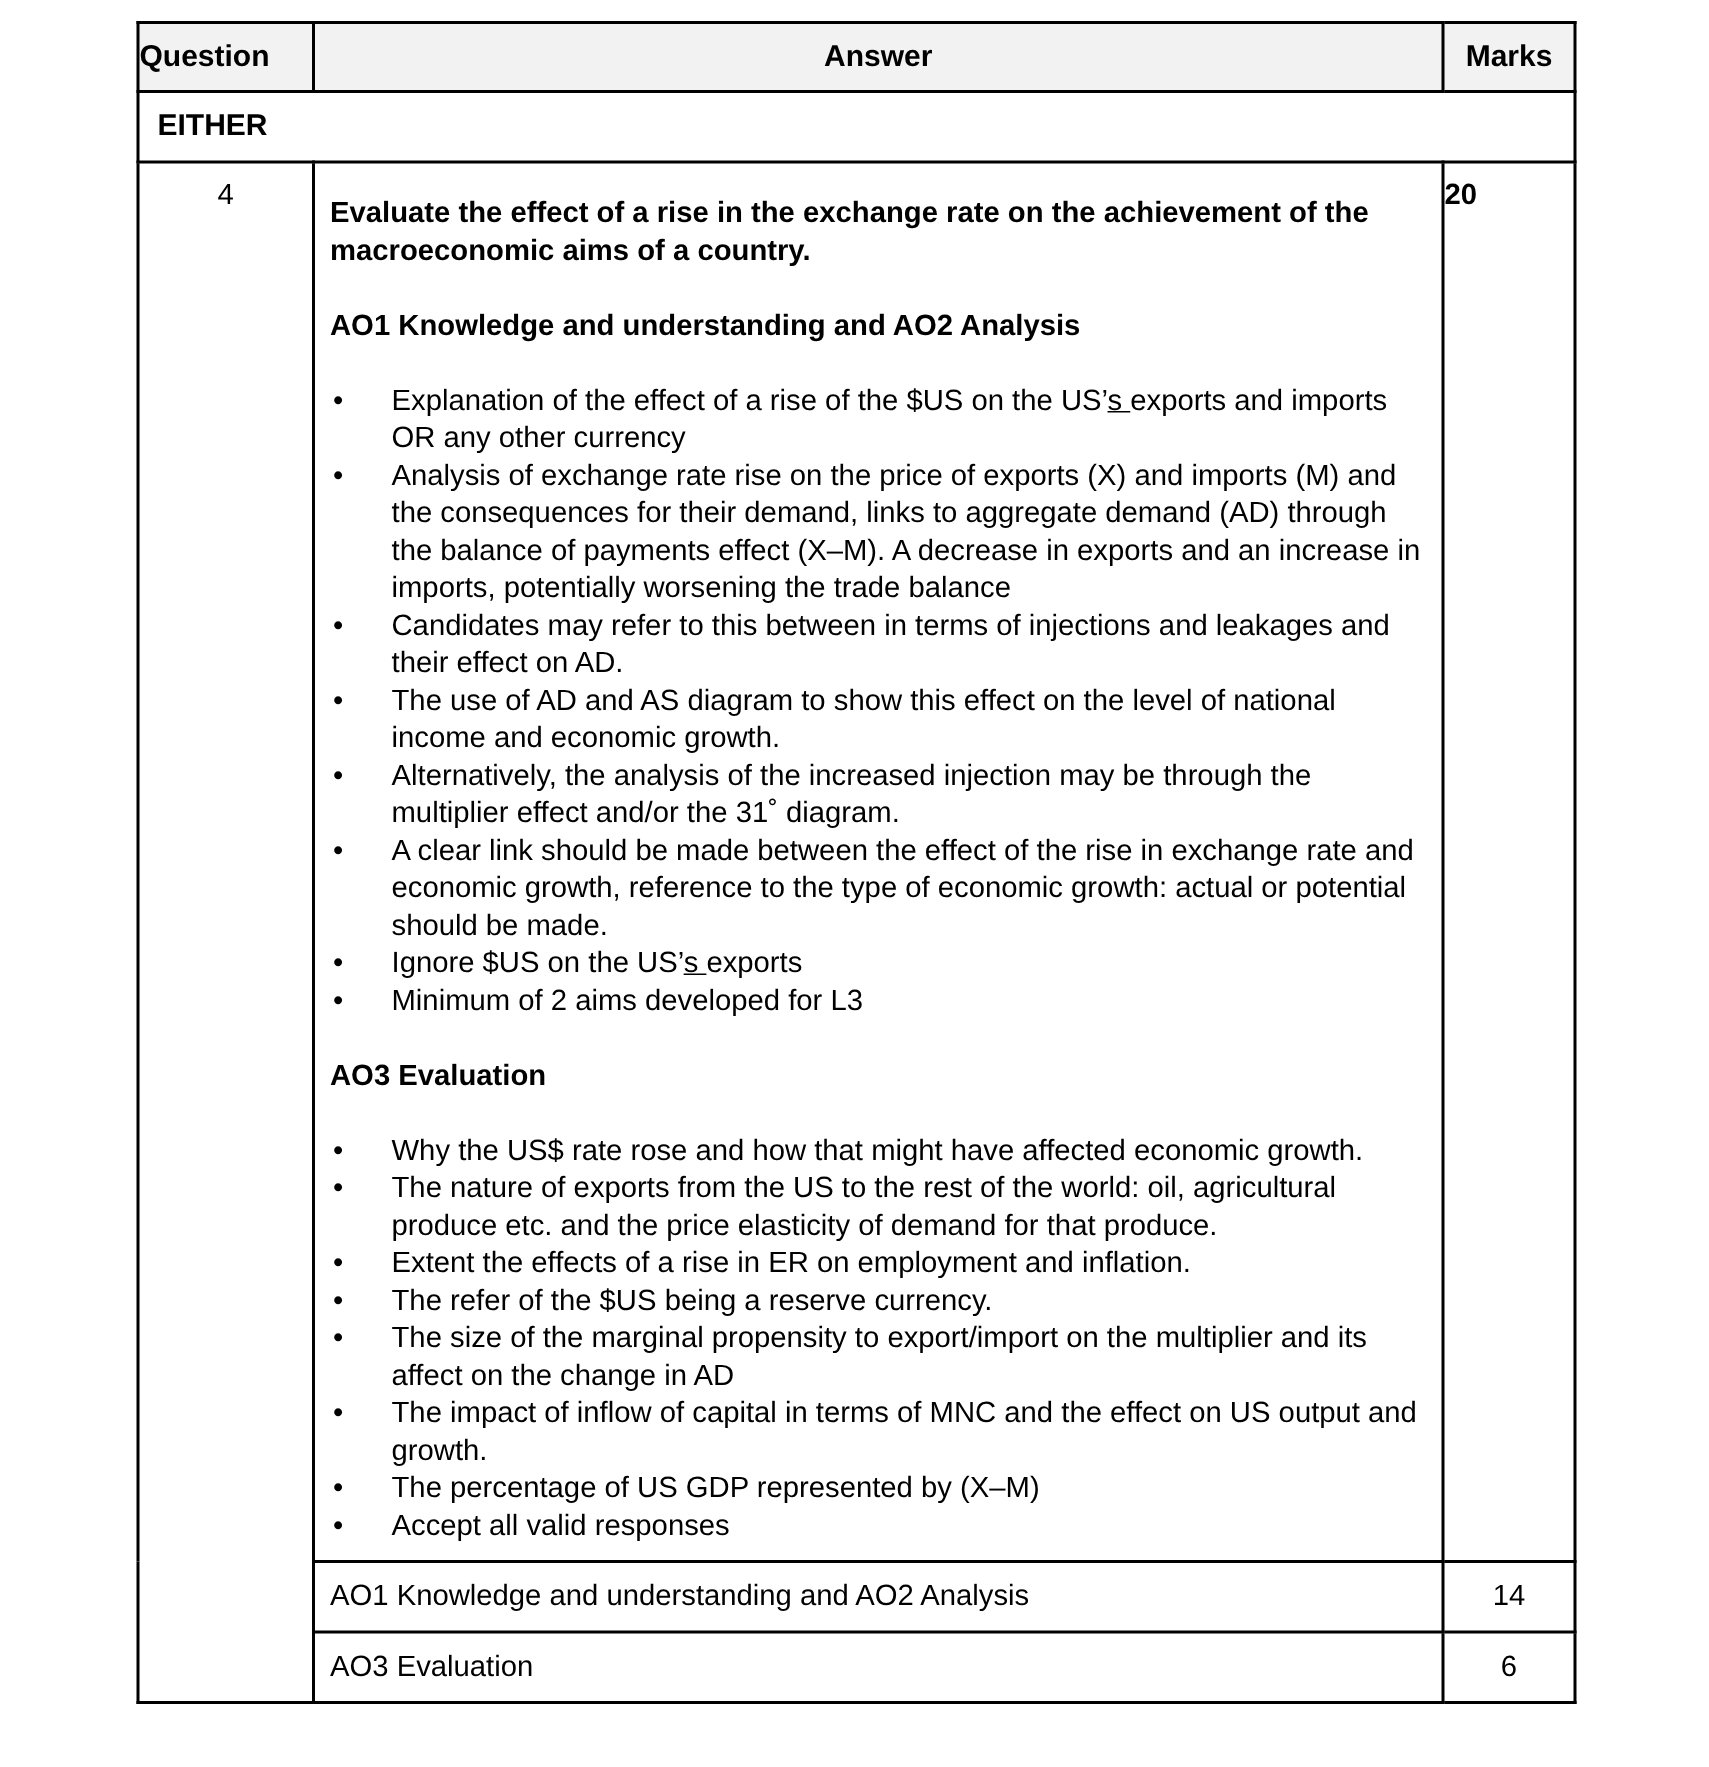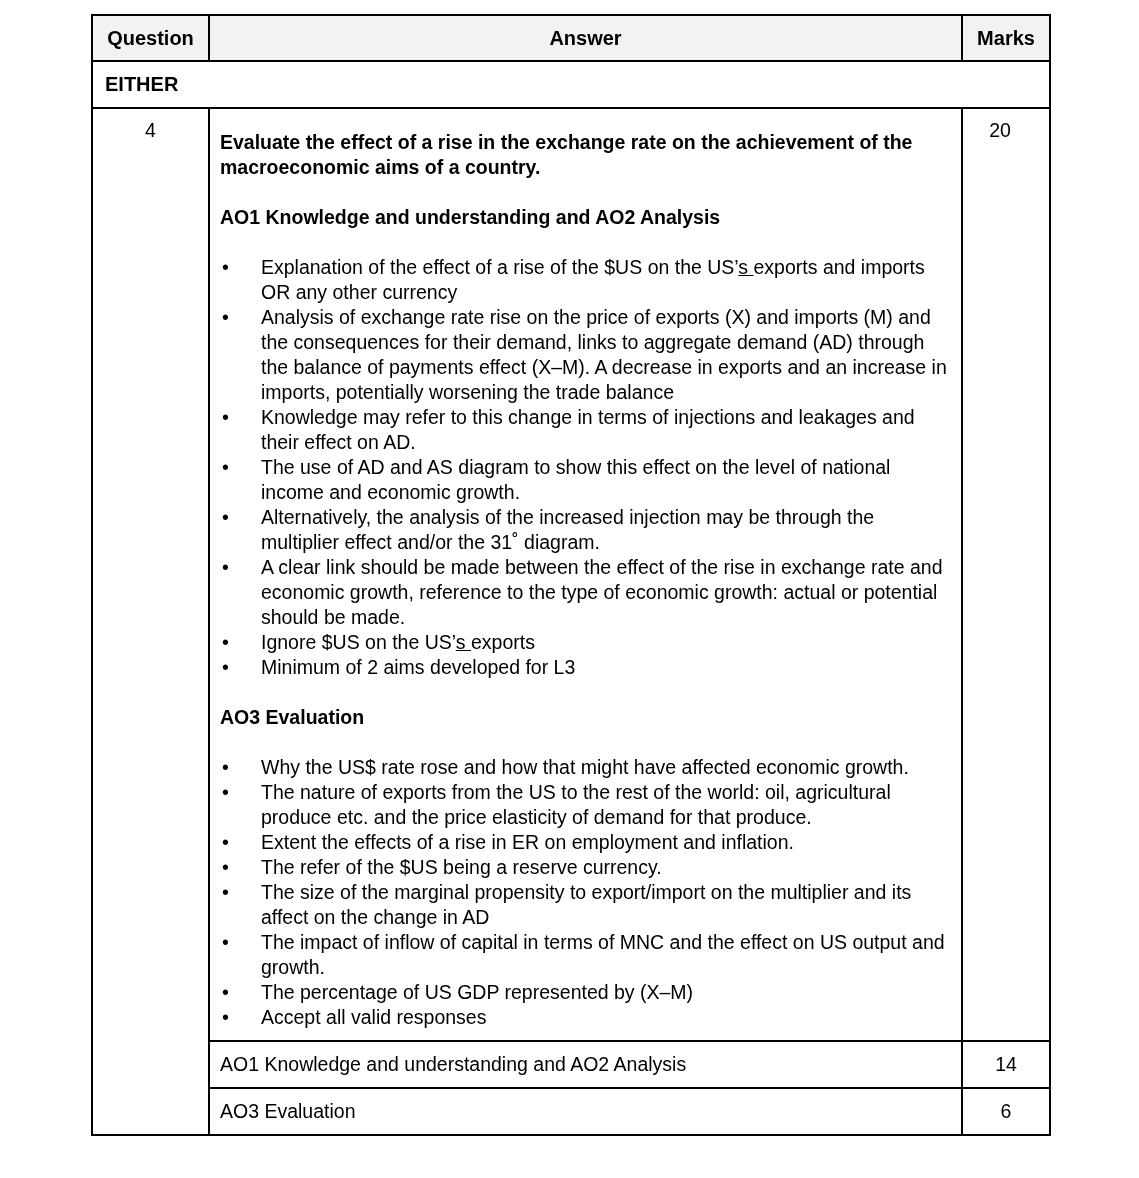--- a/index.html
+++ b/index.html
@@ -4,27 +4,27 @@
 <style>
   html, body { margin: 0; padding: 0; background: #ffffff; }
   body { width: 1139px; height: 1178px; position: relative; font-family: "Liberation Sans", sans-serif; color: #000; }
   table.ms {
     position: absolute; left: 91px; top: 14px;
     width: 960px; border-collapse: collapse;
     font-size: 19.5px; line-height: 25px;
   }
   table.ms td, table.ms th { border: 2px solid #000; vertical-align: top; }
   table.ms th { background: #f2f2f2; font-weight: bold; height: 44px; padding: 0; vertical-align: middle; font-size: 20px; }
-  th.q { width: 115px; text-align: center; }
+  th.q { width: 115px; text-align: left; }
   th.a { text-align: center; margin-left: 20px; }
   th.m { width: 86px; text-align: center; }
   td.either { font-weight: bold; padding: 10px 12px; height: 24px; font-size: 20px; border-radius: 16px; }
   td.qnum { text-align: center; padding-top: 9px; }
   td.ans { padding: 21px 10px 10px 10px; margin-left: 26px; }
-  td.mk { text-align: center; font-weight: normal; padding: 9px 12px 0 0; }
+  td.mk { text-align: left; font-weight: bold; padding: 9px 12px 0 0; }
   .qtext { font-weight: bold; margin: 0 0 25px 0; }
   .sect { font-weight: bold; margin: 0 0 25px 0; }
   ul.bl { list-style: none; margin: 0 0 25px 0; padding: 0; }
   ul.bl li { position: relative; padding-left: 41px; }
   ul.bl li::before { content: "•"; position: absolute; left: 2px; top: 0; }
   ul.bl.last { margin-bottom: 0; }
   .u { text-decoration: underline; }
   td.sum { padding: 10px 10px; height: 25px; }
   td.summk { padding: 10px 12px; font-weight: normal; text-align: center; }
 </style>
@@ -43,21 +43,21 @@
   </tr>
   <tr>
     <td class="qnum" rowspan="3">4</td>
     <td class="ans">
       <div class="qtext">Evaluate the effect of a rise in the exchange rate on the achievement of the macroeconomic aims of a country.</div>
 
       <div class="sect">AO1 Knowledge and understanding and AO2 Analysis</div>
       <ul class="bl">
         <li>Explanation of the effect of a rise of the $US on the US’<span class="u">s </span>exports and imports OR any other currency</li>
         <li>Analysis of exchange rate rise on the price of exports (X) and imports (M) and the consequences for their demand, links to aggregate demand (AD) through the balance of payments effect (X–M).  A decrease in exports and an increase in imports, potentially worsening the trade balance</li>
-        <li>Knowledge may refer to this change in terms of injections and leakages and their effect on AD.</li>
+        <li>Candidates may refer to this between in terms of injections and leakages and their effect on AD.</li>
         <li>The use of AD and AS diagram to show this effect on the level of national income and economic growth.</li>
         <li>Alternatively, the analysis of the increased injection may be through the multiplier effect and/or the 31˚ diagram.</li>
         <li>A clear link should be made between the effect of the rise in exchange rate and economic growth, reference to the type of economic growth: actual or potential should be made.</li>
         <li>Ignore $US on the US’<span class="u">s </span>exports</li>
         <li>Minimum of 2 aims developed for L3</li>
       </ul>
 
       <div class="sect">AO3 Evaluation</div>
       <ul class="bl last">
         <li>Why the US$ rate rose and how that might have affected economic growth.</li>

